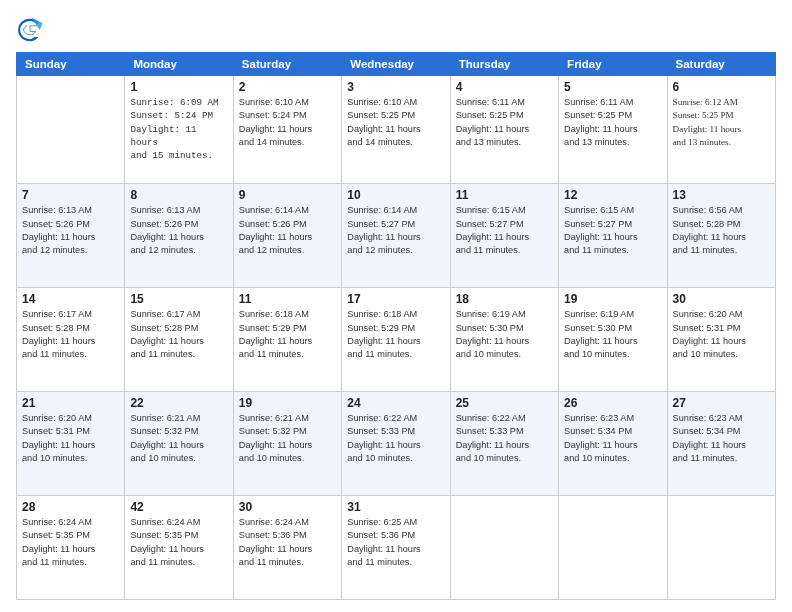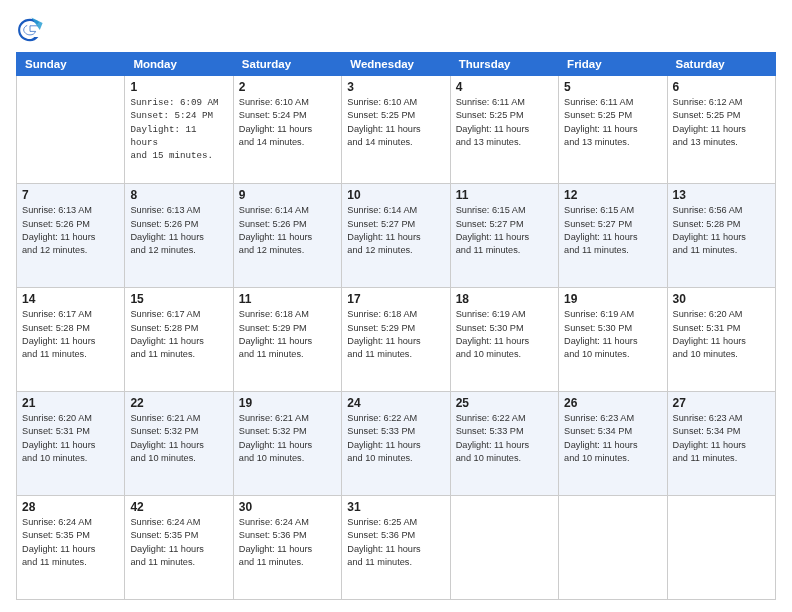--- a/index.html
+++ b/index.html
@@ -167,21 +167,21 @@
           </td>
           <td>
             <span class="day-number">5</span>
             <div class="day-info" style="white-space: pre-line;">Sunrise: 6:11 AM
 Sunset: 5:25 PM
 Daylight: 11 hours
 and 13 minutes.</div>
           </td>
           <td>
             <span class="day-number">6</span>
-            <div class="day-info" style="white-space: pre-line;">Sunrise: 6:12 AM
+            <div class="day-info" style="white-space: pre-line; font-family: Liberation Serif, serif;">Sunrise: 6:12 AM
 Sunset: 5:25 PM
 Daylight: 11 hours
 and 13 minutes.</div>
           </td>
         </tr>
         <tr class="row-shaded">
           <td>
             <span class="day-number">7</span>
             <div class="day-info" style="white-space: pre-line;">Sunrise: 6:13 AM
 Sunset: 5:26 PM

